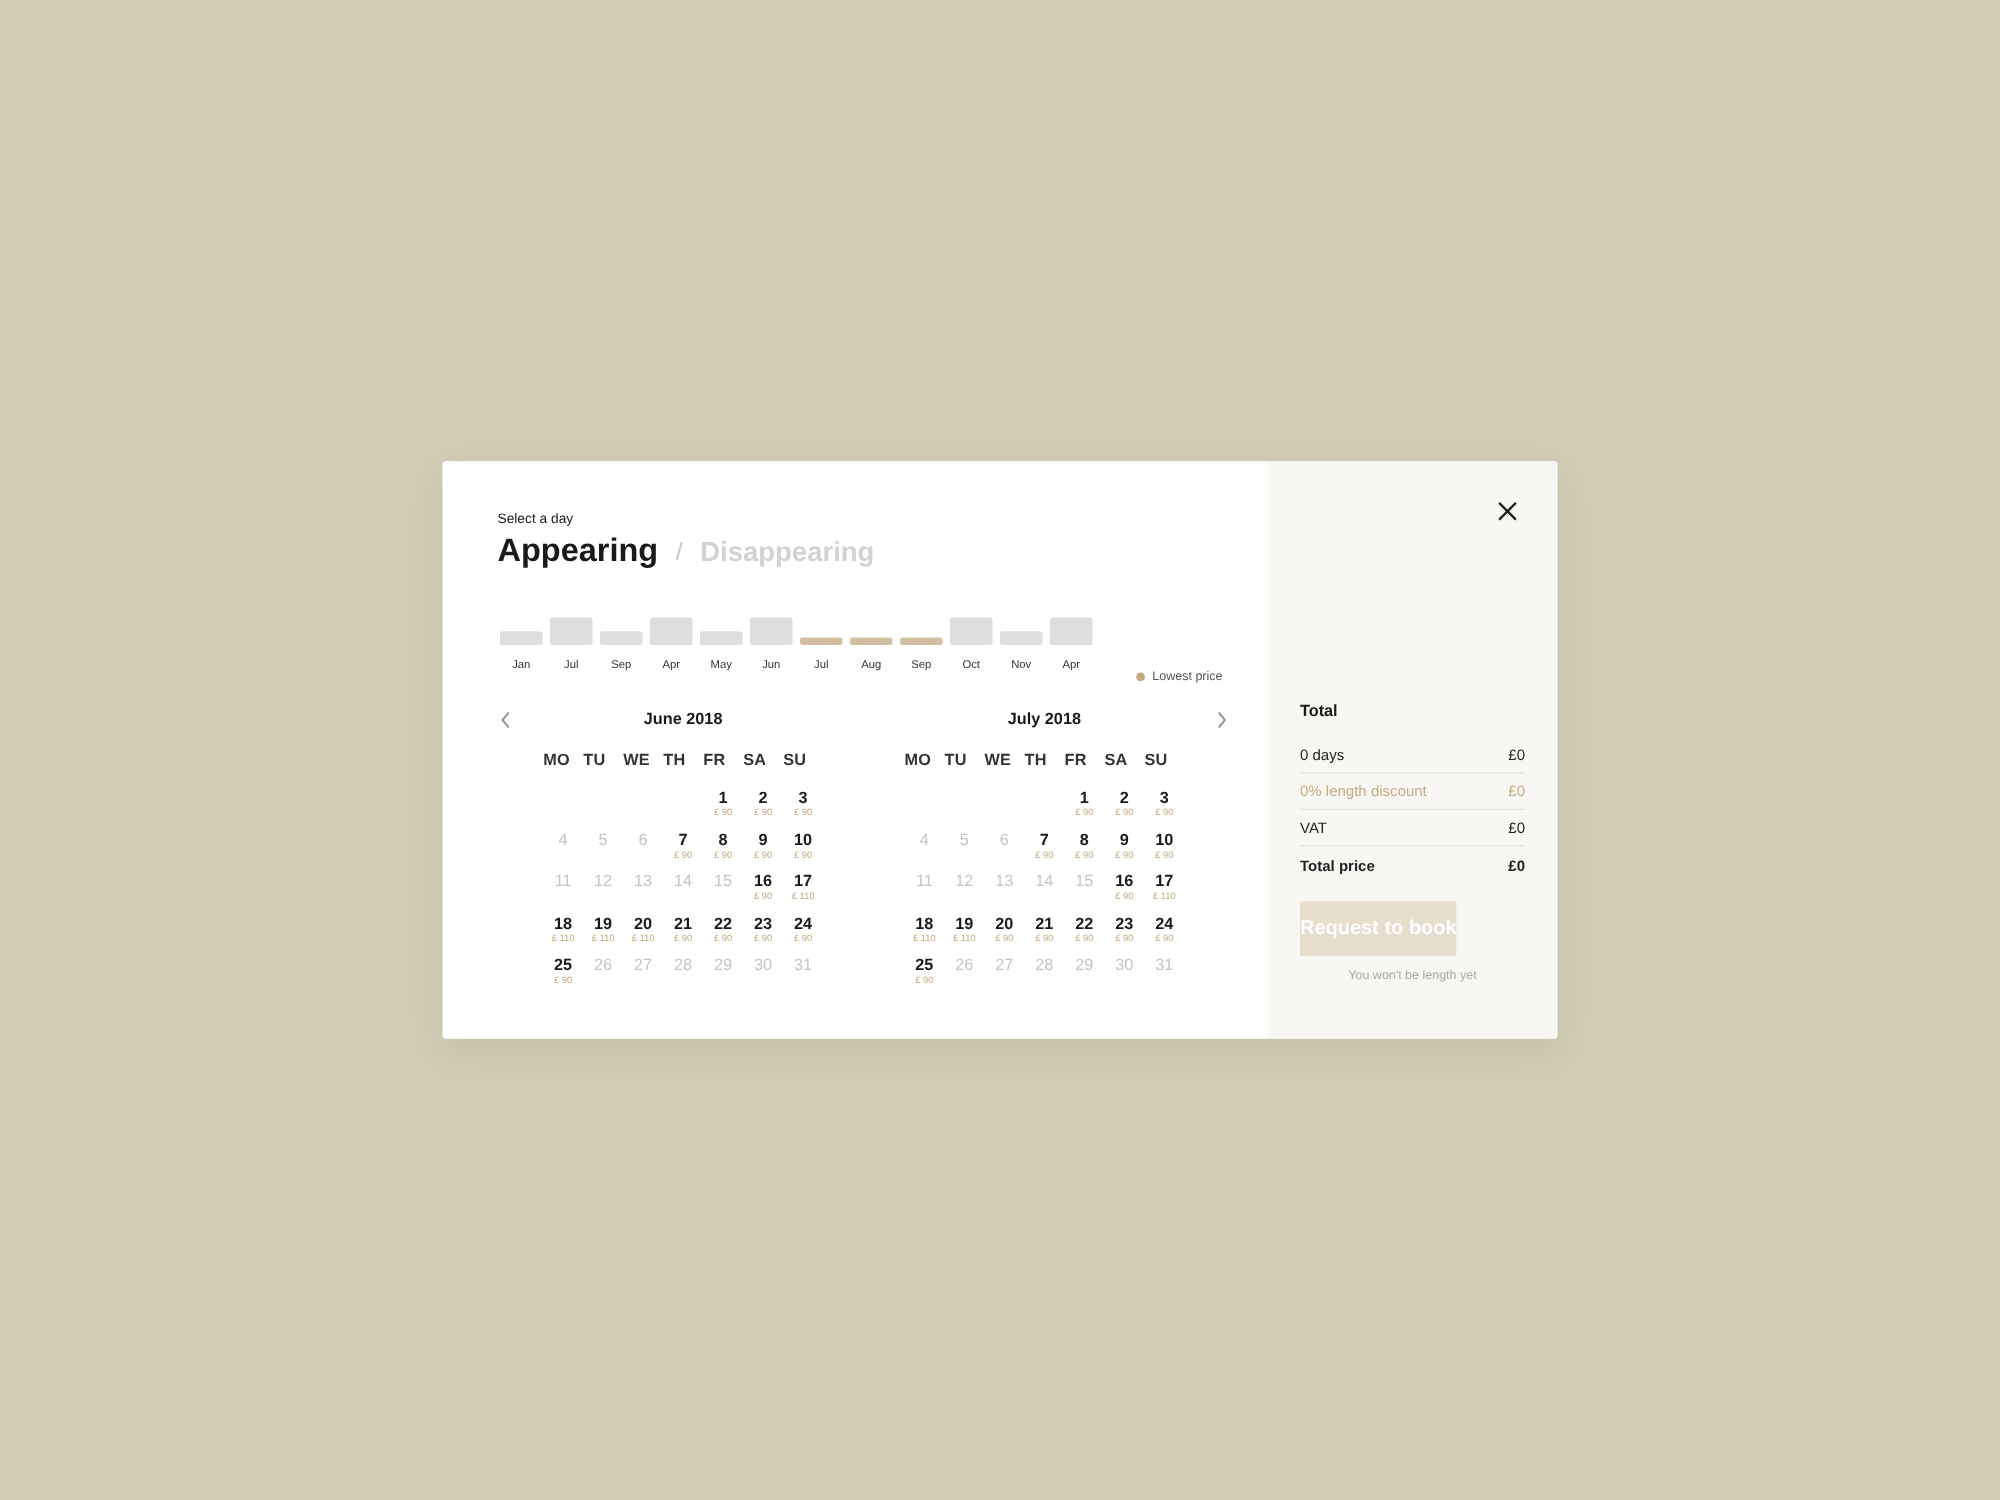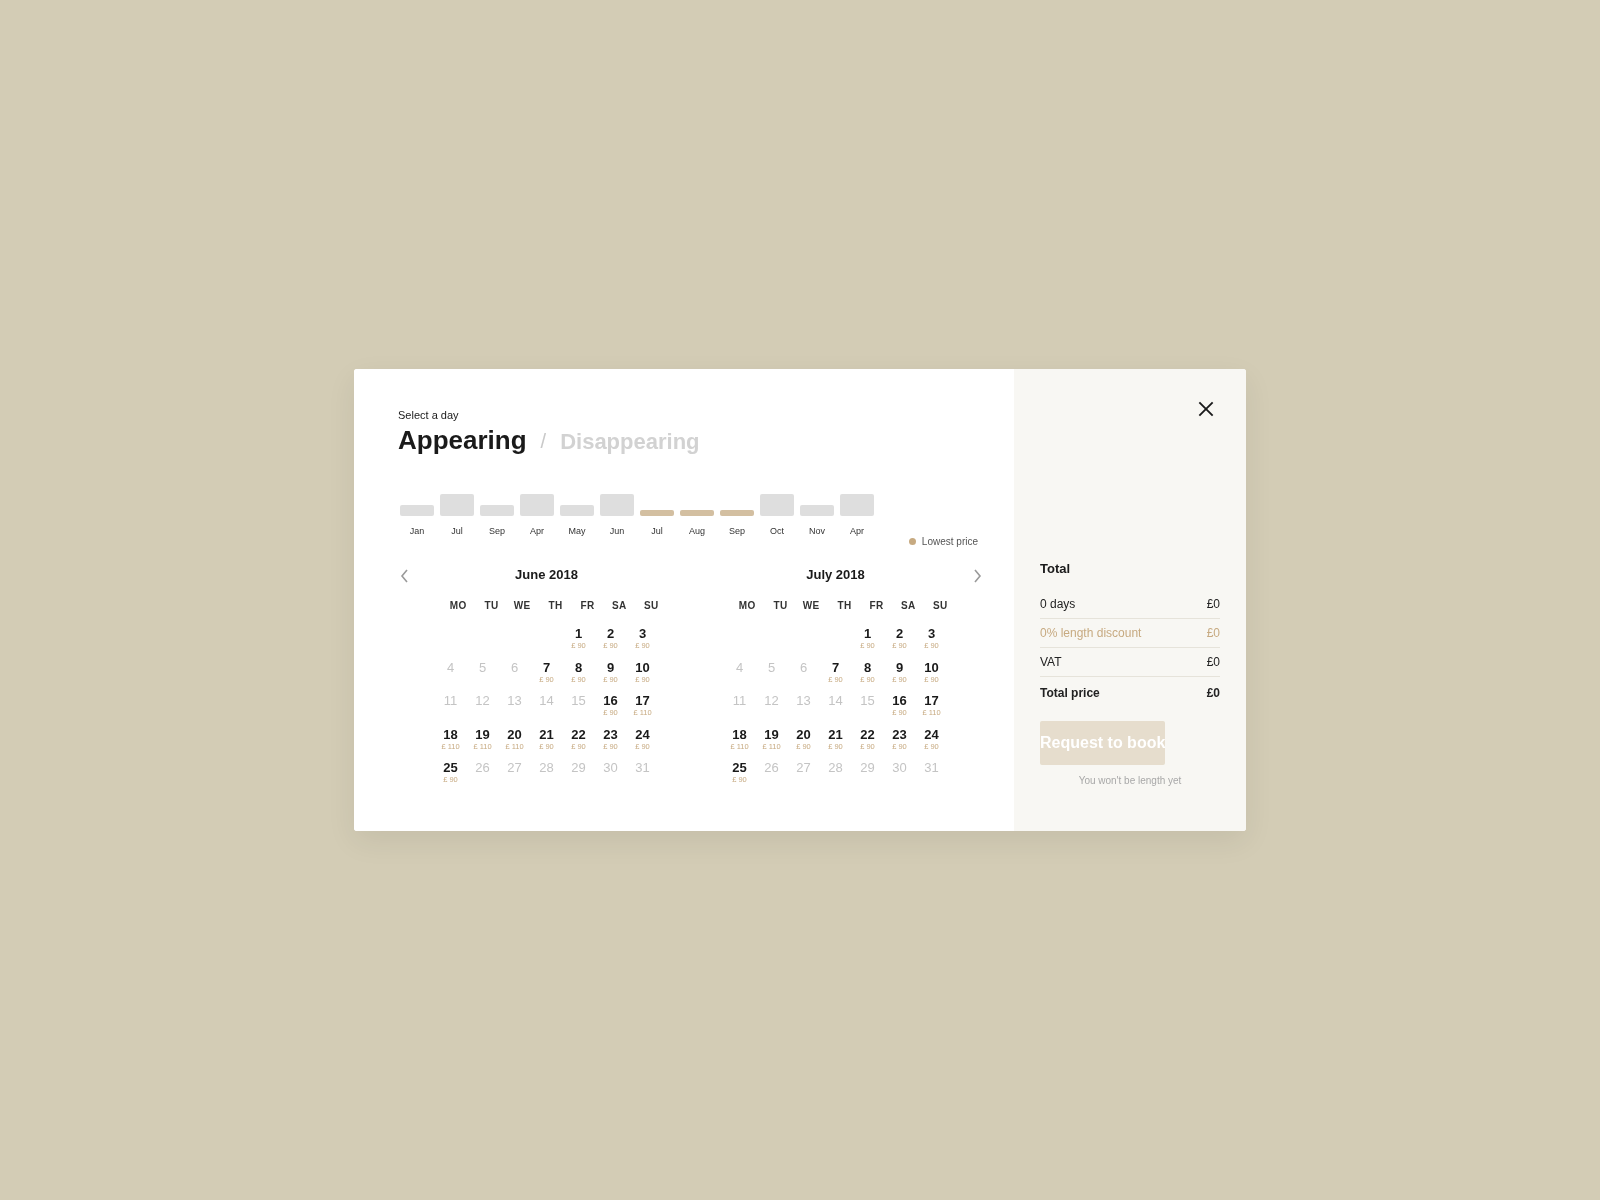--- a/index.html
+++ b/index.html
@@ -130,24 +130,24 @@
     margin-bottom: 18px;
   }
   .cal-grid {
     display: grid;
     grid-template-columns: repeat(7, 32px);
     justify-content: center;
     row-gap: 10px;
     column-gap: 0;
   }
   .dow {
-    font-size: 10px;
+    font-size: 13px;
     font-weight: 700;
     color: #333;
-    text-align: right;
+    text-align: left;
     letter-spacing: 0.3px;
     margin-bottom: 6px;
   }
   .day {
     text-align: center;
     cursor: pointer;
     line-height: 1.1;
   }
   .day .num {
     font-size: 13px;

